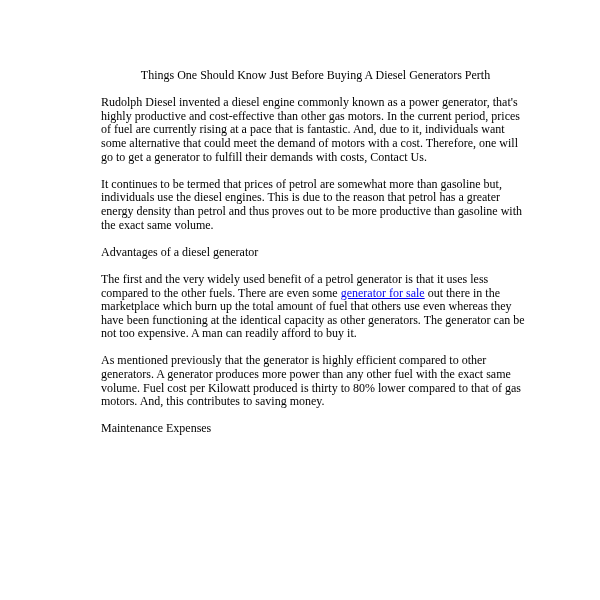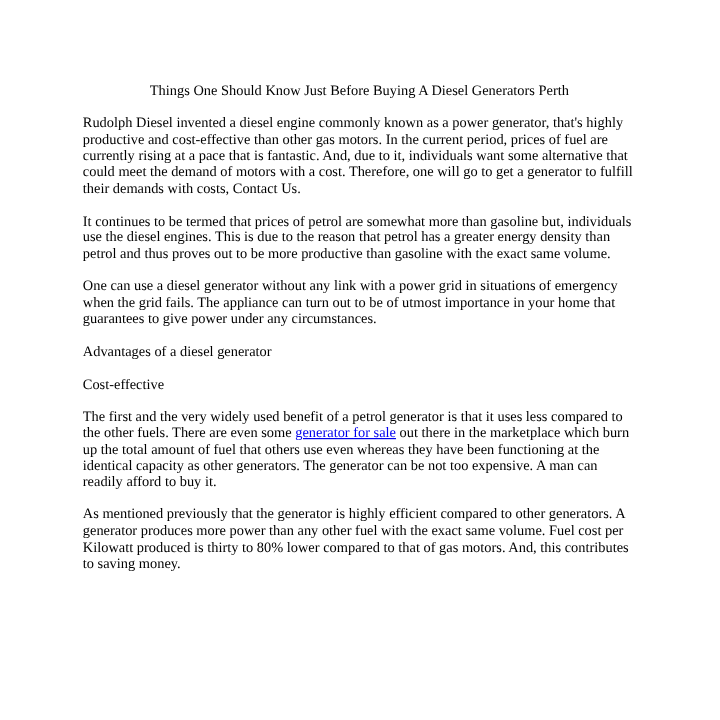--- a/index.html
+++ b/index.html
@@ -9,21 +9,21 @@
   }
   body {
     width: 600px;
     height: 600px;
     overflow: hidden;
   }
   .page {
     box-sizing: border-box;
     width: 600px;
     height: 600px;
-    padding: 69px 70px 0 69px;
+    padding: 69px 70px 0 101px;
     background: var(--bg-color, #ffffff);
     color: var(--text-color, #000000);
     font-family: "Liberation Serif", "DejaVu Serif", serif;
     font-size: 12px;
     line-height: 13.6px;
     overflow: hidden;
   }
   .page h1,
   .page p {
     margin: 0 0 13.6px 0;
@@ -44,27 +44,26 @@
 <body>
 
 <div class="page">
 
   <h1 class="doc-title">Things One Should Know Just Before Buying A Diesel Generators Perth</h1>
 
   <p>Rudolph Diesel invented a diesel engine commonly known as a power generator, that's highly productive and cost-effective than other gas motors. In the current period, prices of fuel are currently rising at a pace that is fantastic. And, due to it, individuals want some alternative that could meet the demand of motors with a cost. Therefore, one will go to get a generator to fulfill their demands with costs, Contact Us.</p>
 
   <p>It continues to be termed that prices of petrol are somewhat more than gasoline but, individuals use the diesel engines. This is due to the reason that petrol has a greater energy density than petrol and thus proves out to be more productive than gasoline with the exact same volume.</p>
 
-  <p>One can use a diesel generator without any link with a power grid in situations of emergency when the grid fails. The appliance can turn out to be of utmost importance in your home that guarantees to give power under any circumstances.</p>
 
   <p>Advantages of a diesel generator</p>
 
-  <p>Cost-effective</p>
 
   <p><span>The first and the very widely used benefit of a petrol generator is that it uses less compared to the other fuels. There are even some </span><a href="#" class="doc-link">generator for sale</a><span> out there in the marketplace which burn up the total amount of fuel that others use even whereas they have been functioning at the identical capacity as other generators. The generator can be not too expensive. A man can readily afford to buy it.</span></p>
 
 
   <p>As mentioned previously that the generator is highly efficient compared to other generators. A generator produces more power than any other fuel with the exact same volume. Fuel cost per Kilowatt produced is thirty to 80% lower compared to that of gas motors. And, this contributes to saving money.</p>
 
+  <p>Maintenance Expenses</p>
 
 
 
 </div>
 
 </body></html>

